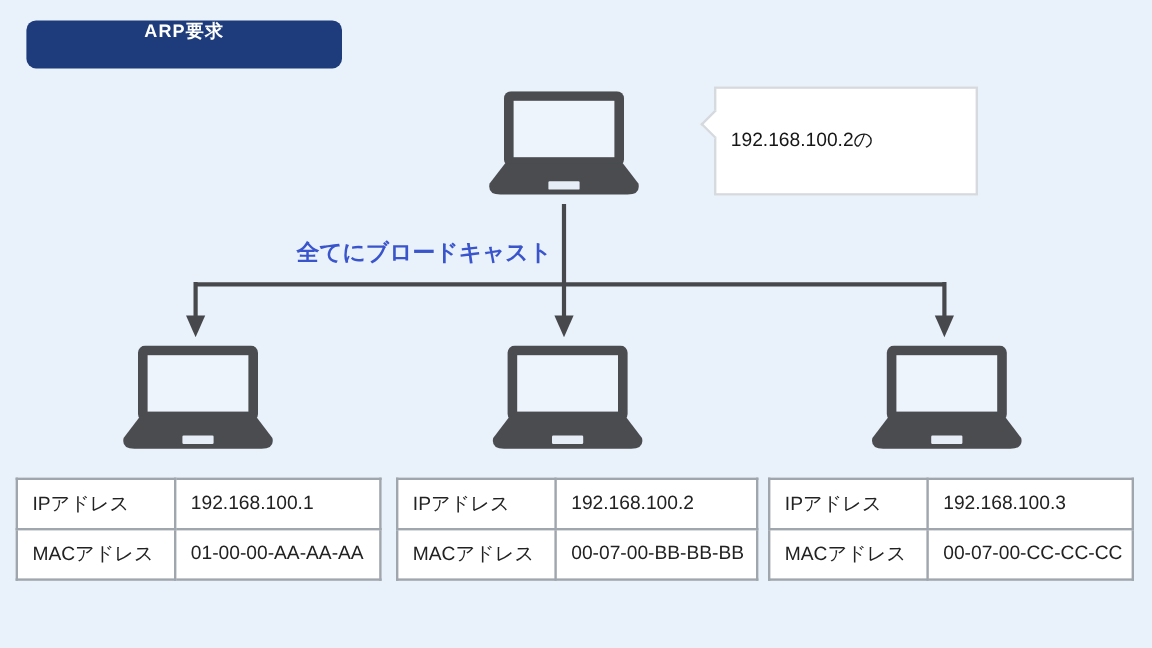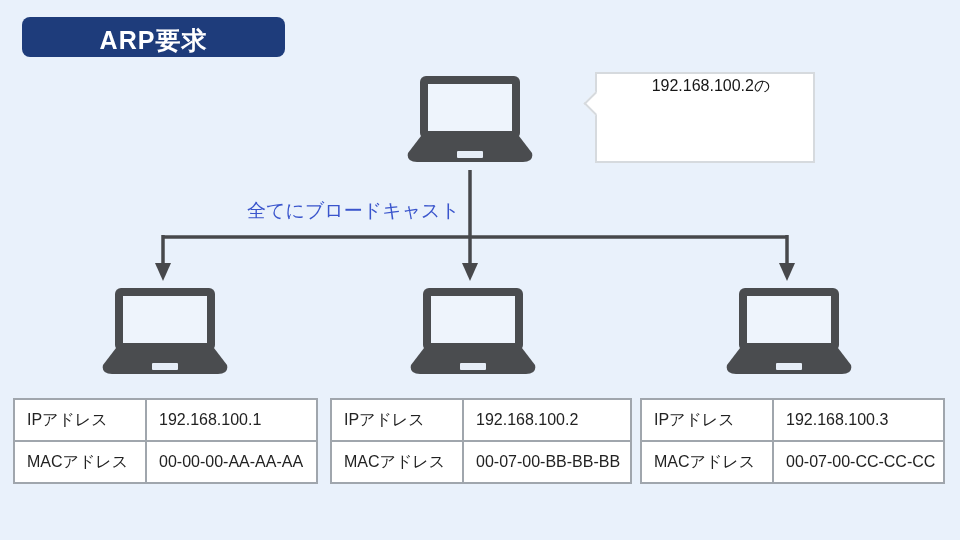--- a/index.html
+++ b/index.html
@@ -7,51 +7,51 @@
     position:relative; width:960px; height:540px; overflow:hidden;
     background: var(--page-bg, #e9f1fb);
     font-family:"Liberation Sans", sans-serif;
   }
 
   
   .title-box {
     position:absolute; left:22px; top:17px; width:263px; height:40px;
     background: var(--title-bg, #1e3c7b);
     border-radius:8px;
-    display:flex; align-items:flex-end; justify-content:center;
-    color:#ffffff; font-size:25px; font-weight:bold; letter-spacing:1px;
+    display:flex; align-items:flex-start; justify-content:center;
+    color:#ffffff; font-size:15px; font-weight:bold; letter-spacing:1px;
   }
 
   
   .laptop { position:absolute; width:126px; height:92px; color: var(--device, #4a4c4f); }
   .laptop-top { left:407px; top:76px; }
   .laptop-a   { left:102px; top:288px; }
   .laptop-b   { left:410px; top:288px; }
   .laptop-c   { left:726px; top:288px; }
 
   
   .bubble {
     position:absolute; left:595px; top:72px; width:220px; height:91px;
     background:#ffffff; border:2px solid var(--bubble-border, #d6dade);
     box-sizing:border-box;
-    display:flex; flex-direction:row; justify-content:center;
+    display:flex; flex-direction:column; justify-content:center;
     padding-left:12px; font-size:16px; line-height:23px; color:#161616;
   }
   .bubble-tail {
     position:absolute; left:-10px; top:21px; width:15px; height:15px;
     background:#ffffff;
     border-left:2px solid var(--bubble-border, #d6dade);
     border-bottom:2px solid var(--bubble-border, #d6dade);
     transform:rotate(45deg);
   }
 
   
   .broadcast {
     position:absolute; left:247px; top:198px;
-    font-size:19px; font-weight:normal;
+    font-size:19px; font-weight:bold;
     color: var(--broadcast-text, #3a55cc);
     text-align: center;
   }
 
   
   .arrows { position:absolute; left:0; top:168px; width:960px; height:116px; }
   .arrows line { stroke: var(--arrow, #47484b); stroke-width:3.5; }
   .arrows polygon { fill: var(--arrow, #47484b); }
 
   
@@ -121,21 +121,21 @@
     </svg>
 
   <table class="host-table t1">
     <tbody>
       <tr>
         <td class="label-col">IPアドレス</td>
         <td>192.168.100.1</td>
       </tr>
       <tr>
         <td class="label-col">MACアドレス</td>
-        <td>00-00-00-AA-AA-AA</td>
+        <td>01-00-00-AA-AA-AA</td>
       </tr>
     </tbody>
   </table>
 
   <table class="host-table t2">
     <tbody>
       <tr>
         <td class="label-col">IPアドレス</td>
         <td>192.168.100.2</td>
       </tr>

